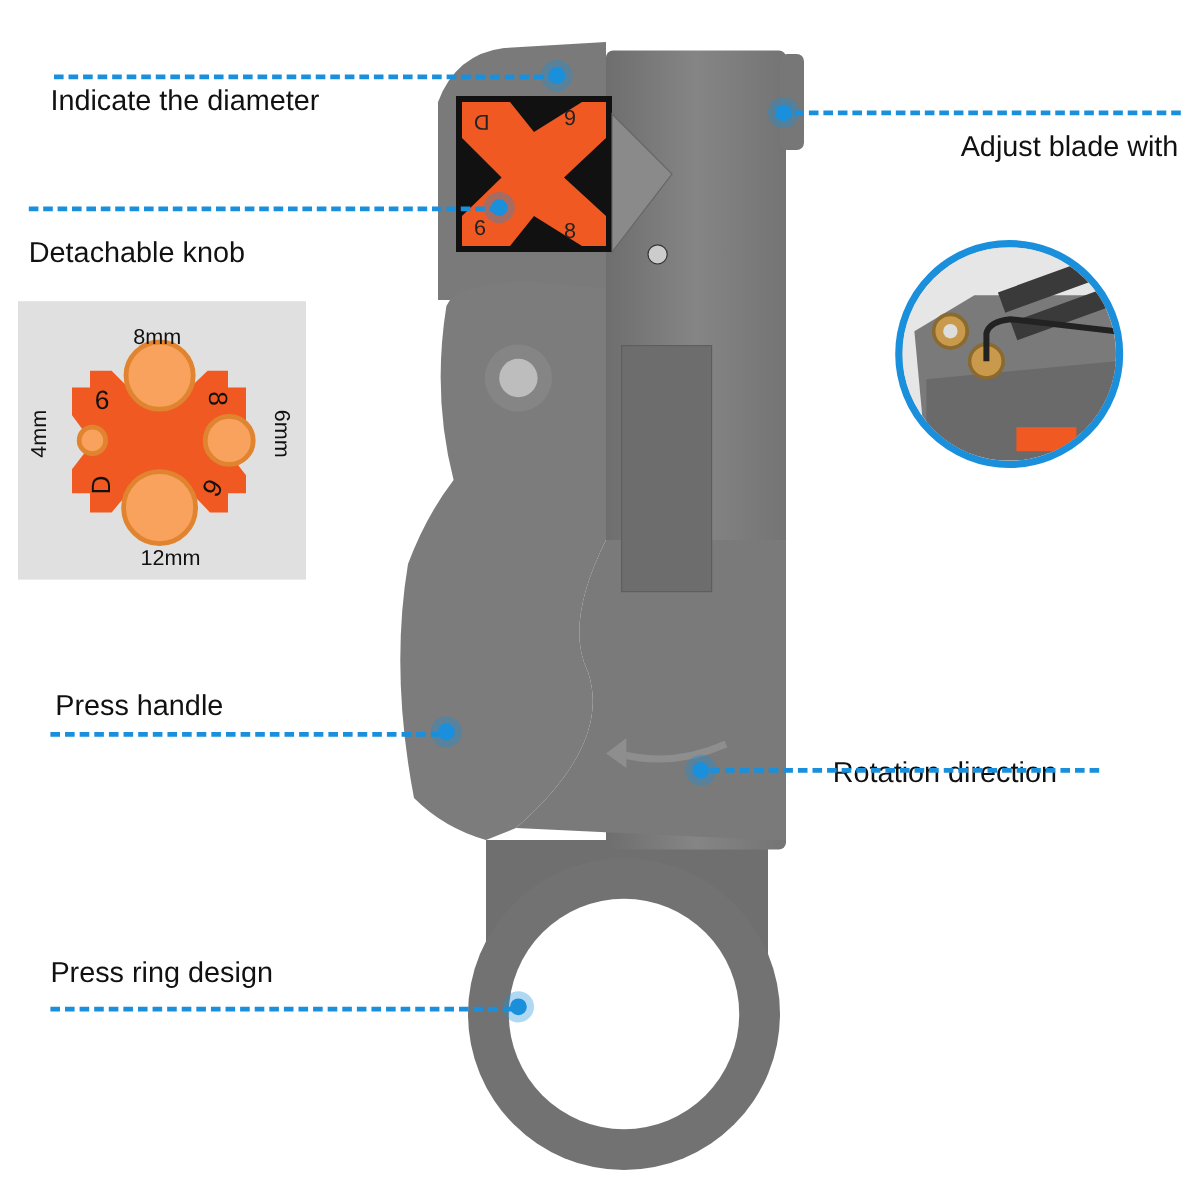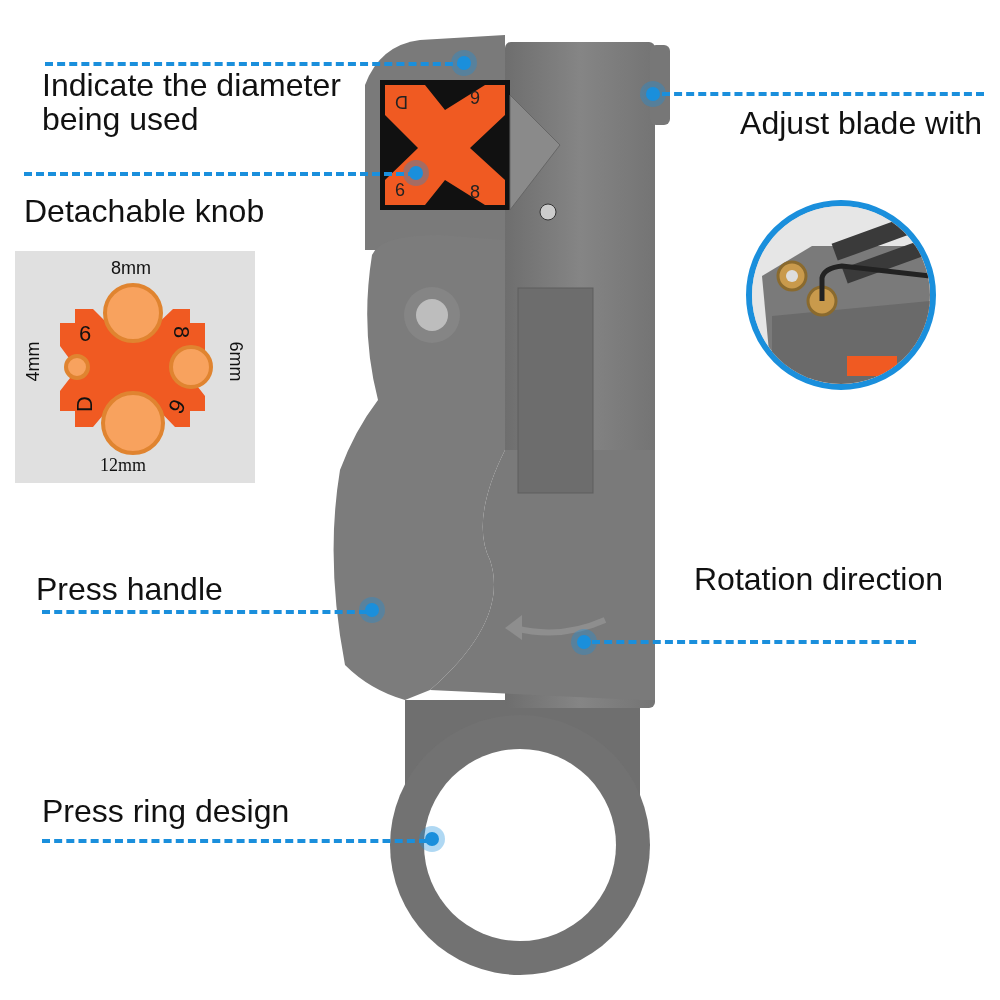--- a/index.html
+++ b/index.html
@@ -1,18 +1,18 @@
 <!DOCTYPE html>
 <html><head>
 <meta charset="utf-8">
 <style>
   html, body { margin:0; padding:0; background:#ffffff; }
   body { width:1000px; height:1000px; position:relative; overflow:hidden;
          font-family:"Liberation Sans", "DejaVu Sans", sans-serif; color:#111; }
-  .label { position:absolute; font-size:32px; line-height:34px; color:#111; white-space:nowrap; }
+  .label { position:absolute; font-size:24px; line-height:34px; color:#111; white-space:nowrap; }
   .label.right { text-align:right; }
   .dash { position:absolute; height:0; border-top:4px dashed #1a8fdc; }
   .dot { position:absolute; width:14px; height:14px; border-radius:50%; background:#1a8fdc;
          box-shadow:0 0 0 6px rgba(26,143,220,0.35); }
   #tool { position:absolute; left:0; top:0; }
   .inset-box { position:absolute; left:15px; top:251px; width:240px; height:232px; background:#e0e0e0; }
   .inset-txt { position:absolute; font-size:18px; color:#111; }
   .zoom-circle { position:absolute; left:746px; top:200px; width:190px; height:190px; border-radius:50%;
                  border:6px solid #1a8fdc; overflow:hidden; background:#d9d9d9; box-sizing:border-box; }
 </style>
@@ -69,22 +69,22 @@
     <path d="M60,58 L78,58 L100,80 L135,80 L158,58 L175,58 L175,72 L190,72 L190,100 L172,122 L190,145 L190,160 L175,160 L175,176 L160,176 L135,150 L100,150 L78,176 L60,176 L60,160 L45,160 L45,140 L62,118 L45,95 L45,72 L60,72 Z" fill="#f05a22"></path>
     <circle cx="118" cy="62" r="28" fill="#f8a25e" stroke="#e08430" stroke-width="4"></circle>
     <circle cx="118" cy="172" r="30" fill="#f8a25e" stroke="#e08430" stroke-width="4"></circle>
     <circle cx="176" cy="116" r="20" fill="#f8a25e" stroke="#e08430" stroke-width="4"></circle>
     <circle cx="62" cy="116" r="11" fill="#f8a25e" stroke="#e08430" stroke-width="4"></circle>
     <text x="64" y="90" font-size="22" fill="#111">6</text>
     <text x="158" y="88" font-size="22" fill="#111" transform="rotate(90 165 82)">8</text>
     <text x="64" y="162" font-size="22" fill="#111" transform="rotate(-90 70 155)">D</text>
     <text x="156" y="162" font-size="22" fill="#111" transform="rotate(-60 163 155)">9</text>
   </svg>
-  <span class="inset-txt" style="left:96px;top:7px;text-align:right;">8mm</span>
-  <span class="inset-txt" style="left:85px;top:204px;font-family:Liberation Serif, serif;">12mm</span>
+  <span class="inset-txt" style="left:96px;top:20px;text-align:right;">8mm</span>
+  <span class="inset-txt" style="left:102px;top:204px;">12mm</span>
   <span class="inset-txt" style="left:-2px;top:100px;transform:rotate(-90deg);">4mm</span>
   <span class="inset-txt" style="left:200px;top:100px;transform:rotate(90deg);">6mm</span>
 </div>
 
 <div class="zoom-circle">
   <svg width="178" height="178" viewBox="0 0 178 178">
     <rect x="0" y="0" width="178" height="178" fill="#e6e6e6"></rect>
     <path d="M10,70 L60,40 L178,40 L178,150 L20,178 Z" fill="#7a7a7a"></path>
     <path d="M20,110 L178,95 L178,178 L20,178 Z" fill="#6a6a6a"></path>
     <rect x="80" y="20" width="100" height="18" fill="#3a3a3a" transform="rotate(-20 130 30)"></rect>
@@ -94,36 +94,35 @@
     <circle cx="70" cy="95" r="14" fill="#c99a4c" stroke="#8a6a2e" stroke-width="3"></circle>
     <path d="M70,95 L70,72 Q72,62 90,60 L178,70" fill="none" stroke="#222" stroke-width="5"></path>
     <rect x="95" y="150" width="50" height="20" fill="#f05a22"></rect>
   </svg>
 </div>
 
 <div class="dash" style="left:45px;top:62px;width:420px;"></div>
 <div class="dot" style="left:457px;top:56px;"></div>
 <div class="label" style="left:42px;top:68px;">
   <div>Indicate the diameter</div>
-  <div>being used</div>
 </div>
 
 <div class="dash" style="left:24px;top:172px;width:392px;"></div>
 <div class="dot" style="left:409px;top:166px;"></div>
 <div class="label" style="left:24px;top:194px;">Detachable knob</div>
 
 <div class="dot" style="left:646px;top:87px;"></div>
 <div class="dash" style="left:662px;top:92px;width:322px;"></div>
 <div class="label right" style="right:18px;top:106px;text-align:right;">
   <div>Adjust blade with</div>
 </div>
 
-<div class="label" style="left:36px;top:572px;">Press handle</div>
+<div class="label" style="left:46px;top:572px;">Press handle</div>
 <div class="dash" style="left:42px;top:610px;width:325px;"></div>
 <div class="dot" style="left:365px;top:603px;"></div>
 
-<div class="label" style="left:694px;top:562px;">Rotation direction</div>
+<div class="label" style="left:694px;top:628px;">Rotation direction</div>
 <div class="dot" style="left:577px;top:635px;"></div>
 <div class="dash" style="left:592px;top:640px;width:324px;"></div>
 
 <div class="label" style="left:42px;top:794px;">Press ring design</div>
 <div class="dash" style="left:42px;top:839px;width:385px;"></div>
 <div class="dot" style="left:425px;top:832px;"></div>
 
 </body></html>

